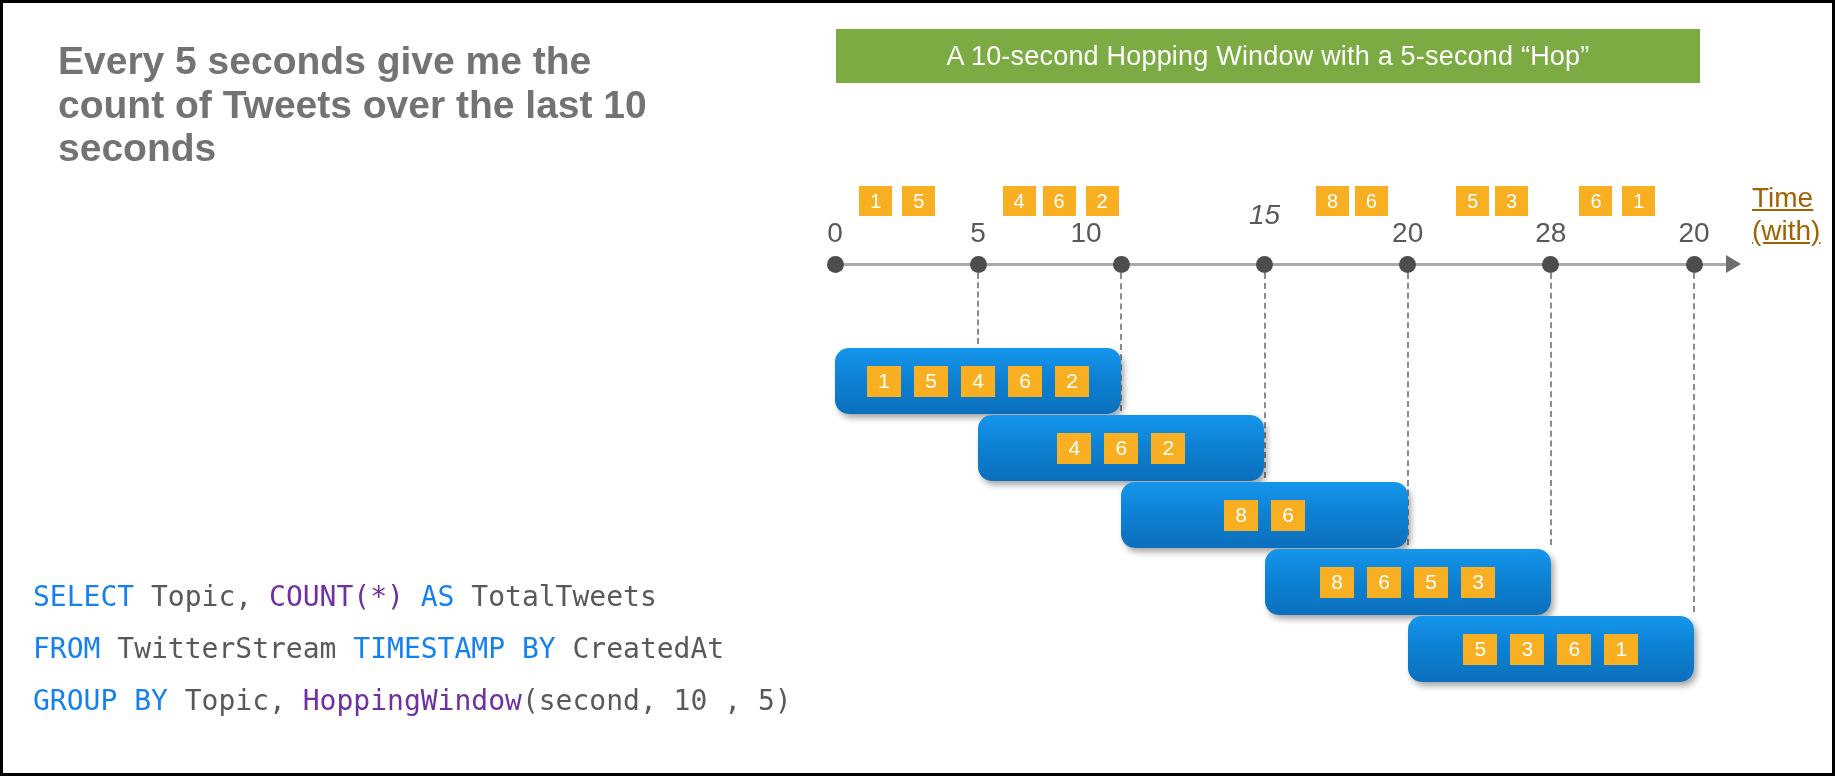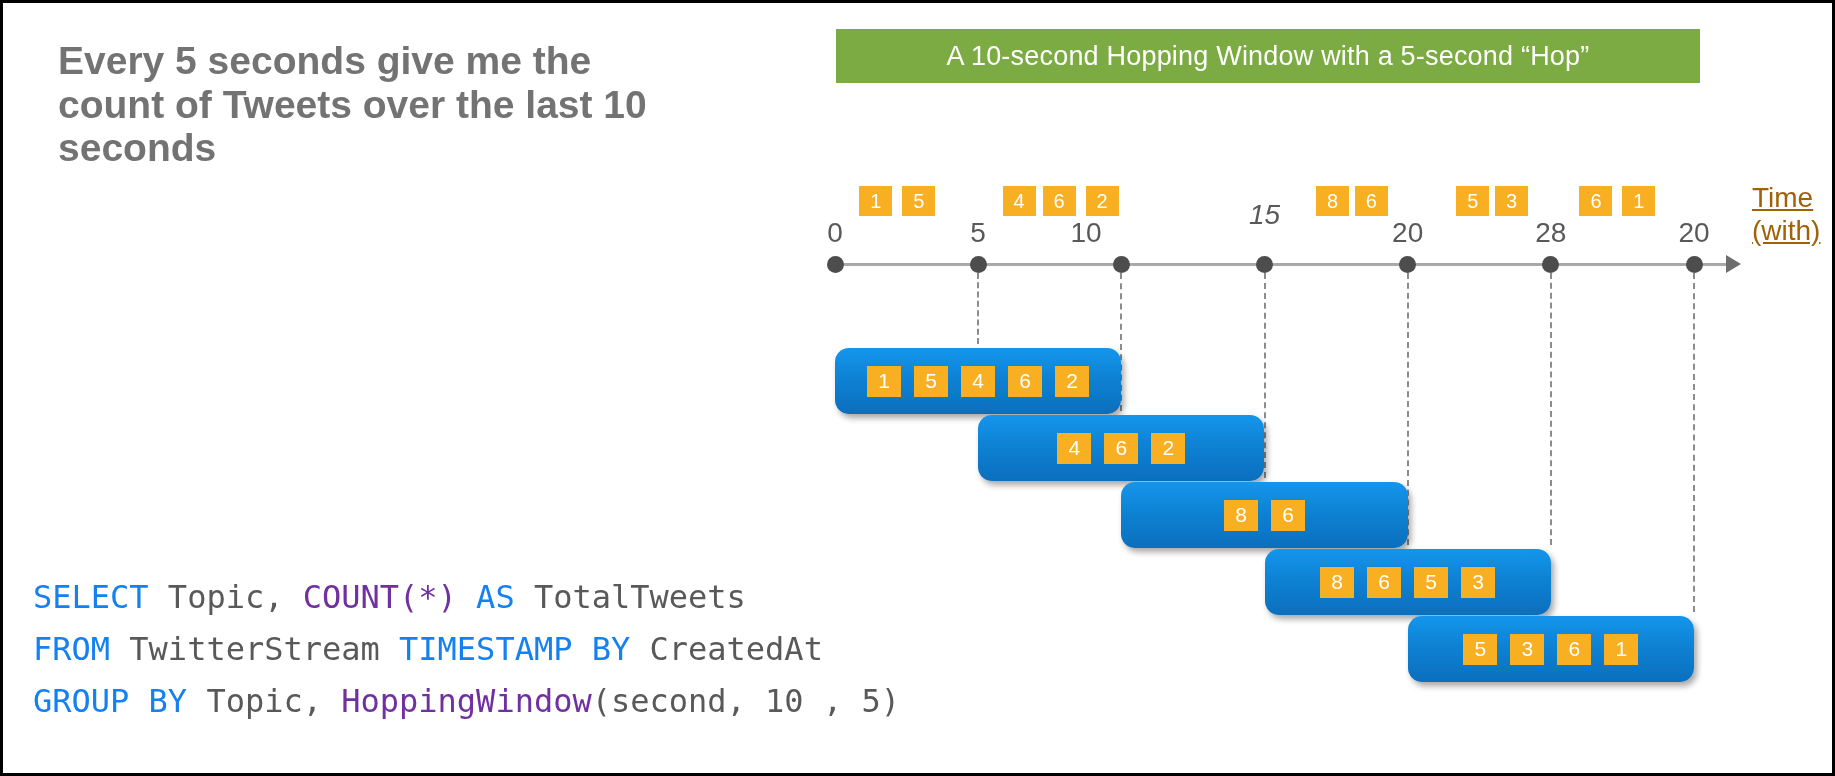--- a/index.html
+++ b/index.html
@@ -38,21 +38,21 @@
     box-shadow:3px 4px 6px rgba(0,0,0,0.35);
     display:flex;align-items:center;justify-content:center;
   }
   .win-chips{display:flex;gap:13px;}
   .win-chip{
     width:34px;height:31px;background:#F9AF22;color:#fff;
     display:flex;align-items:center;justify-content:center;font-size:21px;
   }
   .code{
     position:absolute;left:30px;top:568px;
-    font-family:"DejaVu Sans Mono",monospace;font-size:32px;line-height:52px;white-space:pre;
+    font-family:"DejaVu Sans Mono",monospace;font-size:28px;line-height:52px;white-space:pre;
   }
   .tok-kw{color:#1580F0;}
   .tok-fn{color:#7030A0;}
   .tok-plain{color:#595959;}
 </style>
 </head>
 <body>
 
 <div class="stage">
   <div class="headline">Every 5 seconds give me the count of Tweets over the last 10 seconds</div>

